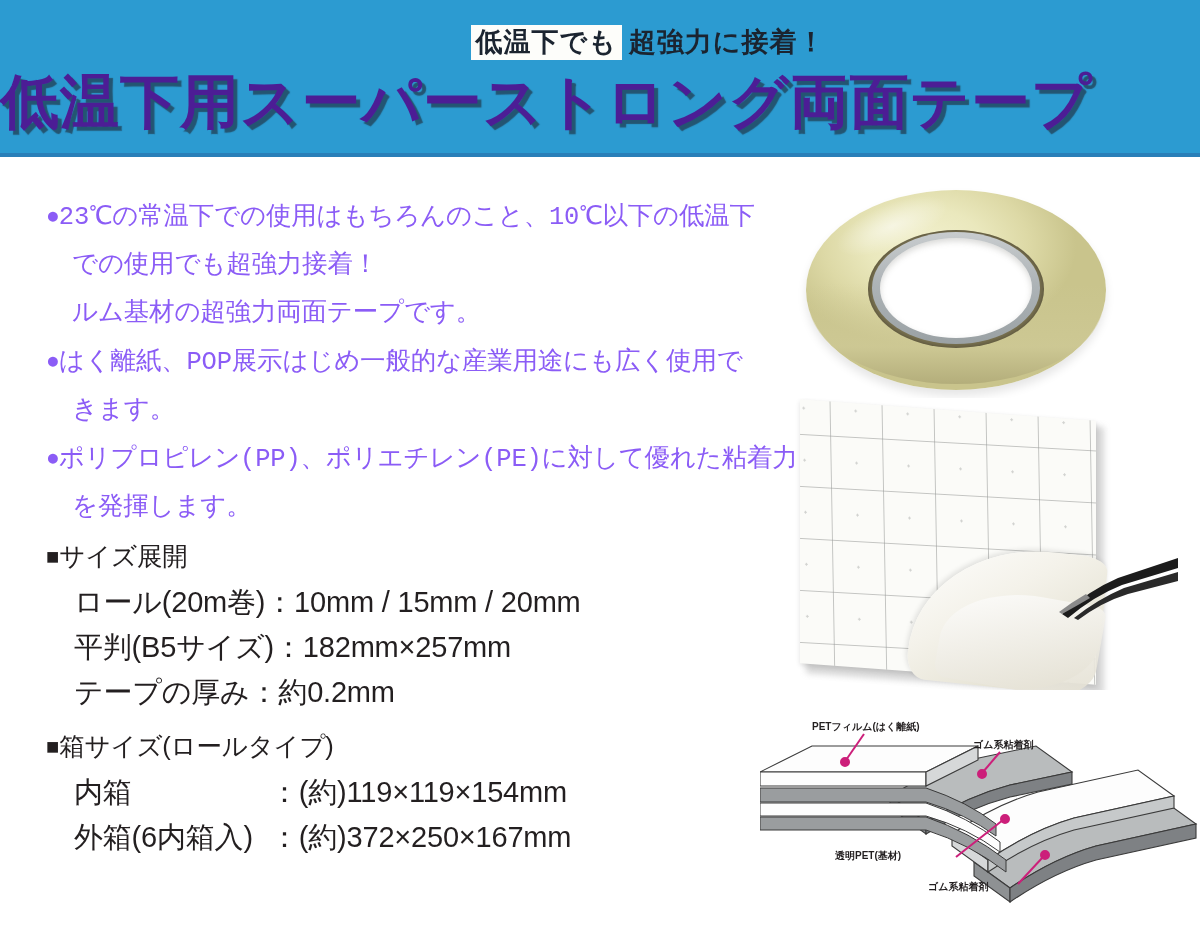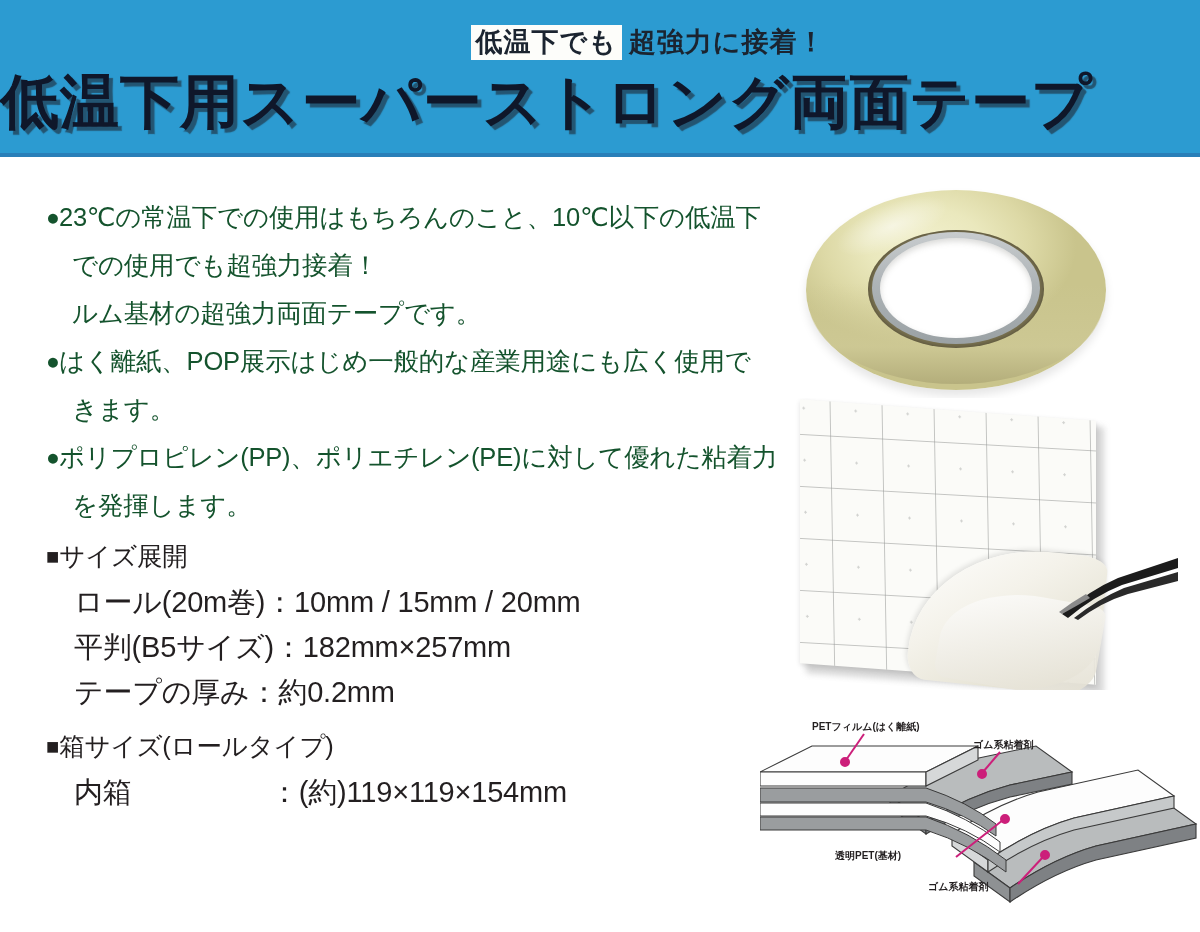--- a/index.html
+++ b/index.html
@@ -52,36 +52,37 @@
   .main-title {
     position: absolute;
     left: 0; top: 68px;
     width: 1024px;
     text-align: center;
     font-size: 59px;
     font-weight: bold;
     letter-spacing: 1px;
     line-height: 68px;
     white-space: nowrap;
-    color: #0f172a;
+    color: #4c1d95;
     text-shadow: 4px 4px 1px rgba(30,42,55,0.62);
   }
 
   
   .bullets {
     position: absolute;
     left: 46px; top: 193px;
     width: 690px;
   }
   .bullet-row {
     font-size: 25.5px;
     line-height: 48px;
     letter-spacing: -0.2px;
     white-space: nowrap;
-    color: #14532d;
+    color: #8b5cf6;
+    font-family: Liberation Mono, monospace;
   }
   .bullet-row.indent { padding-left: 26px; }
   .bullet-mark {
     font-size: 23px;
     vertical-align: 1px;
     letter-spacing: -1px;
   }
 
   .spec-block {
     position: absolute;
@@ -293,20 +294,21 @@
   <div class="spec-block" id="spec-sizes">
     <div class="spec-head"><span class="sq">■</span><span>サイズ展開</span></div>
     <div class="spec-line"><span class="lbl">ロール(20m巻)</span><span>：</span><span>10mm / 15mm / 20mm</span></div>
     <div class="spec-line"><span class="lbl">平判(B5サイズ)</span><span>：</span><span>182mm×257mm</span></div>
     <div class="spec-line"><span class="lbl">テープの厚み</span><span>：</span><span>約0.2mm</span></div>
   </div>
 
   <div class="spec-block" id="spec-boxes">
     <div class="spec-head"><span class="sq">■</span><span>箱サイズ(ロールタイプ)</span></div>
     <div class="spec-line cols"><span class="lbl">内箱</span><span>：</span><span>(約)119×119×154mm</span></div>
+    <div class="spec-line cols"><span class="lbl">外箱(6内箱入)</span><span>：</span><span>(約)372×250×167mm</span></div>
   </div>
 
   <div class="photo-roll">
     <div class="roll-wrap">
       <div class="roll-outer"></div>
       <div class="roll-side"></div>
       <div class="roll-core-dark"></div>
       <div class="roll-core-grey"></div>
       <div class="roll-hole"></div>
       <div class="roll-gloss"></div>

